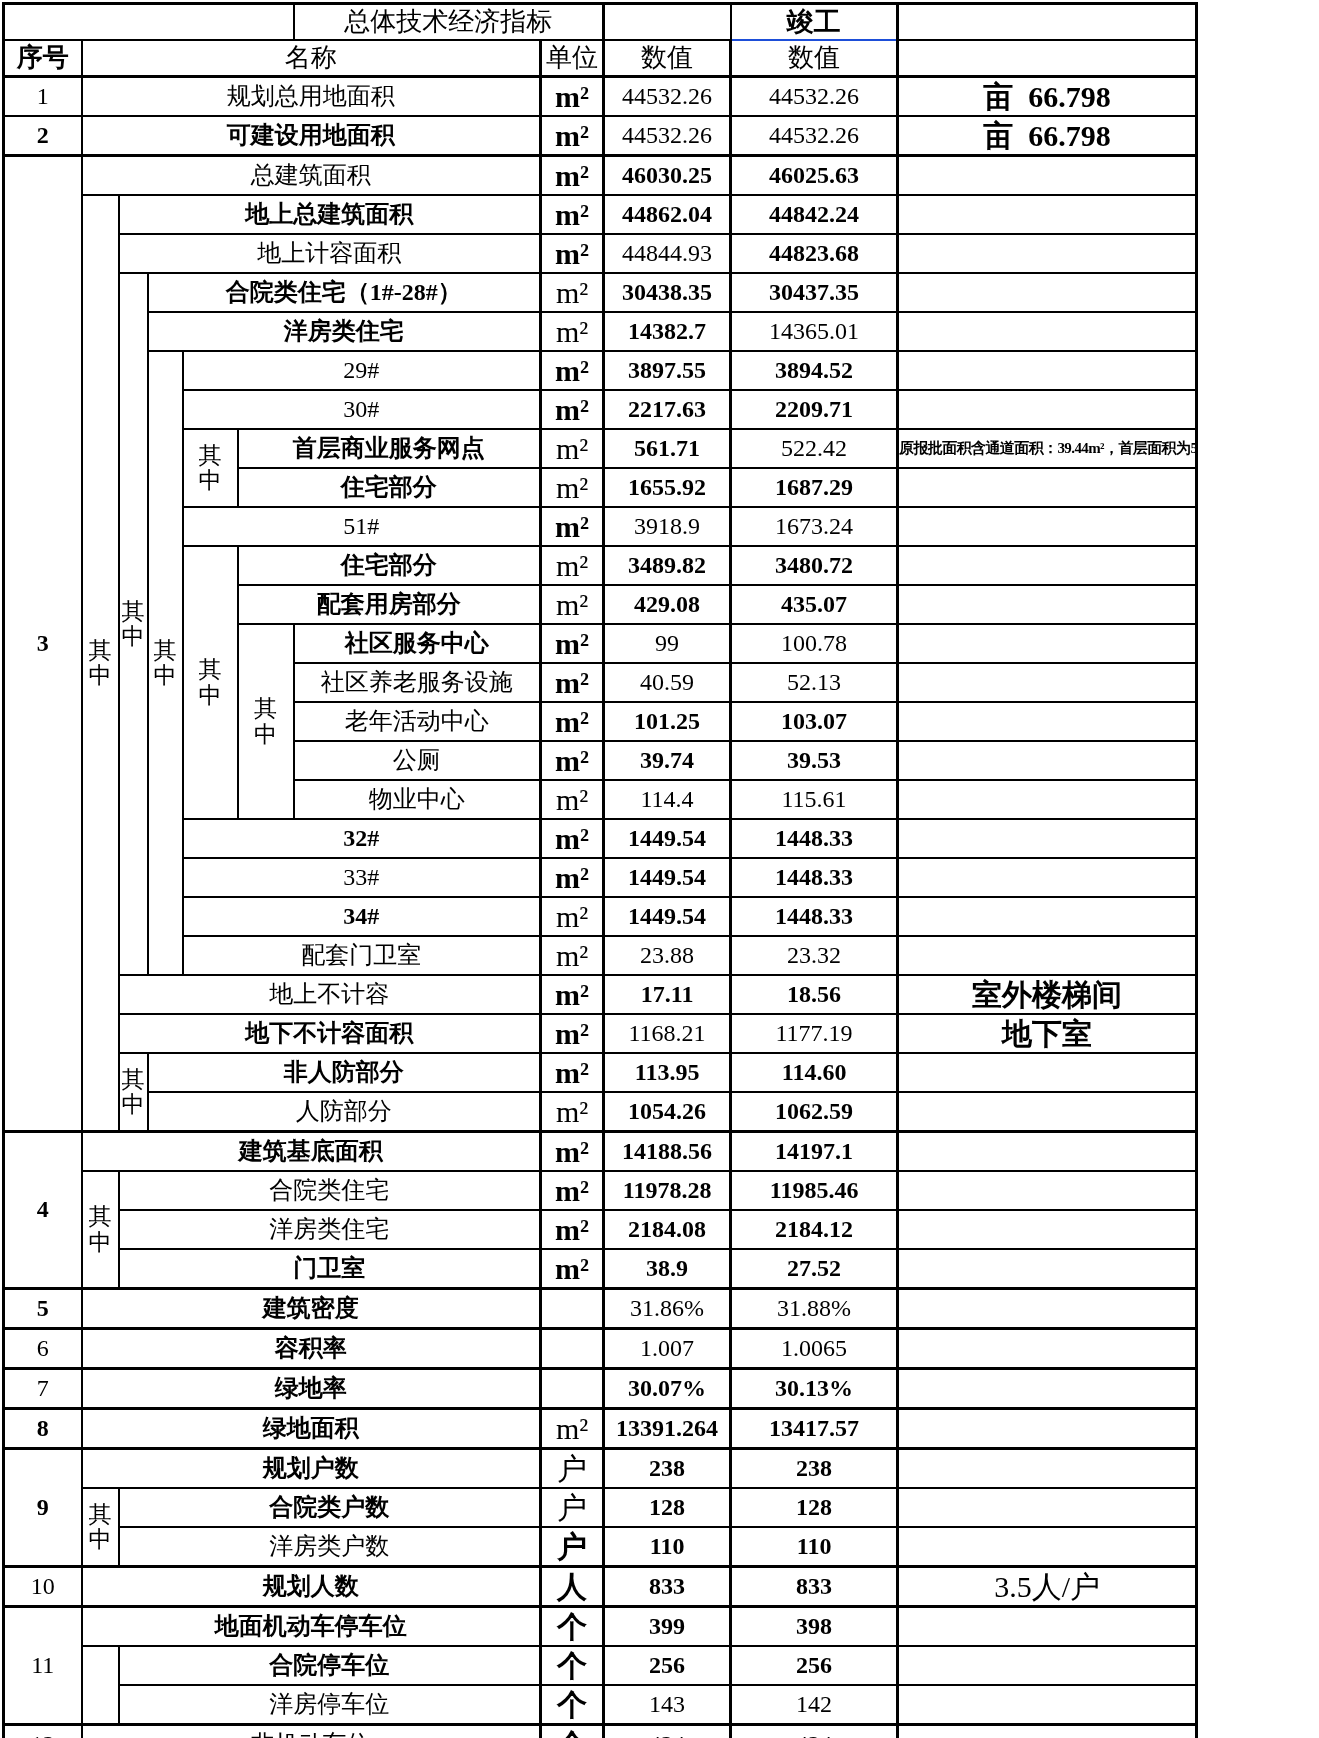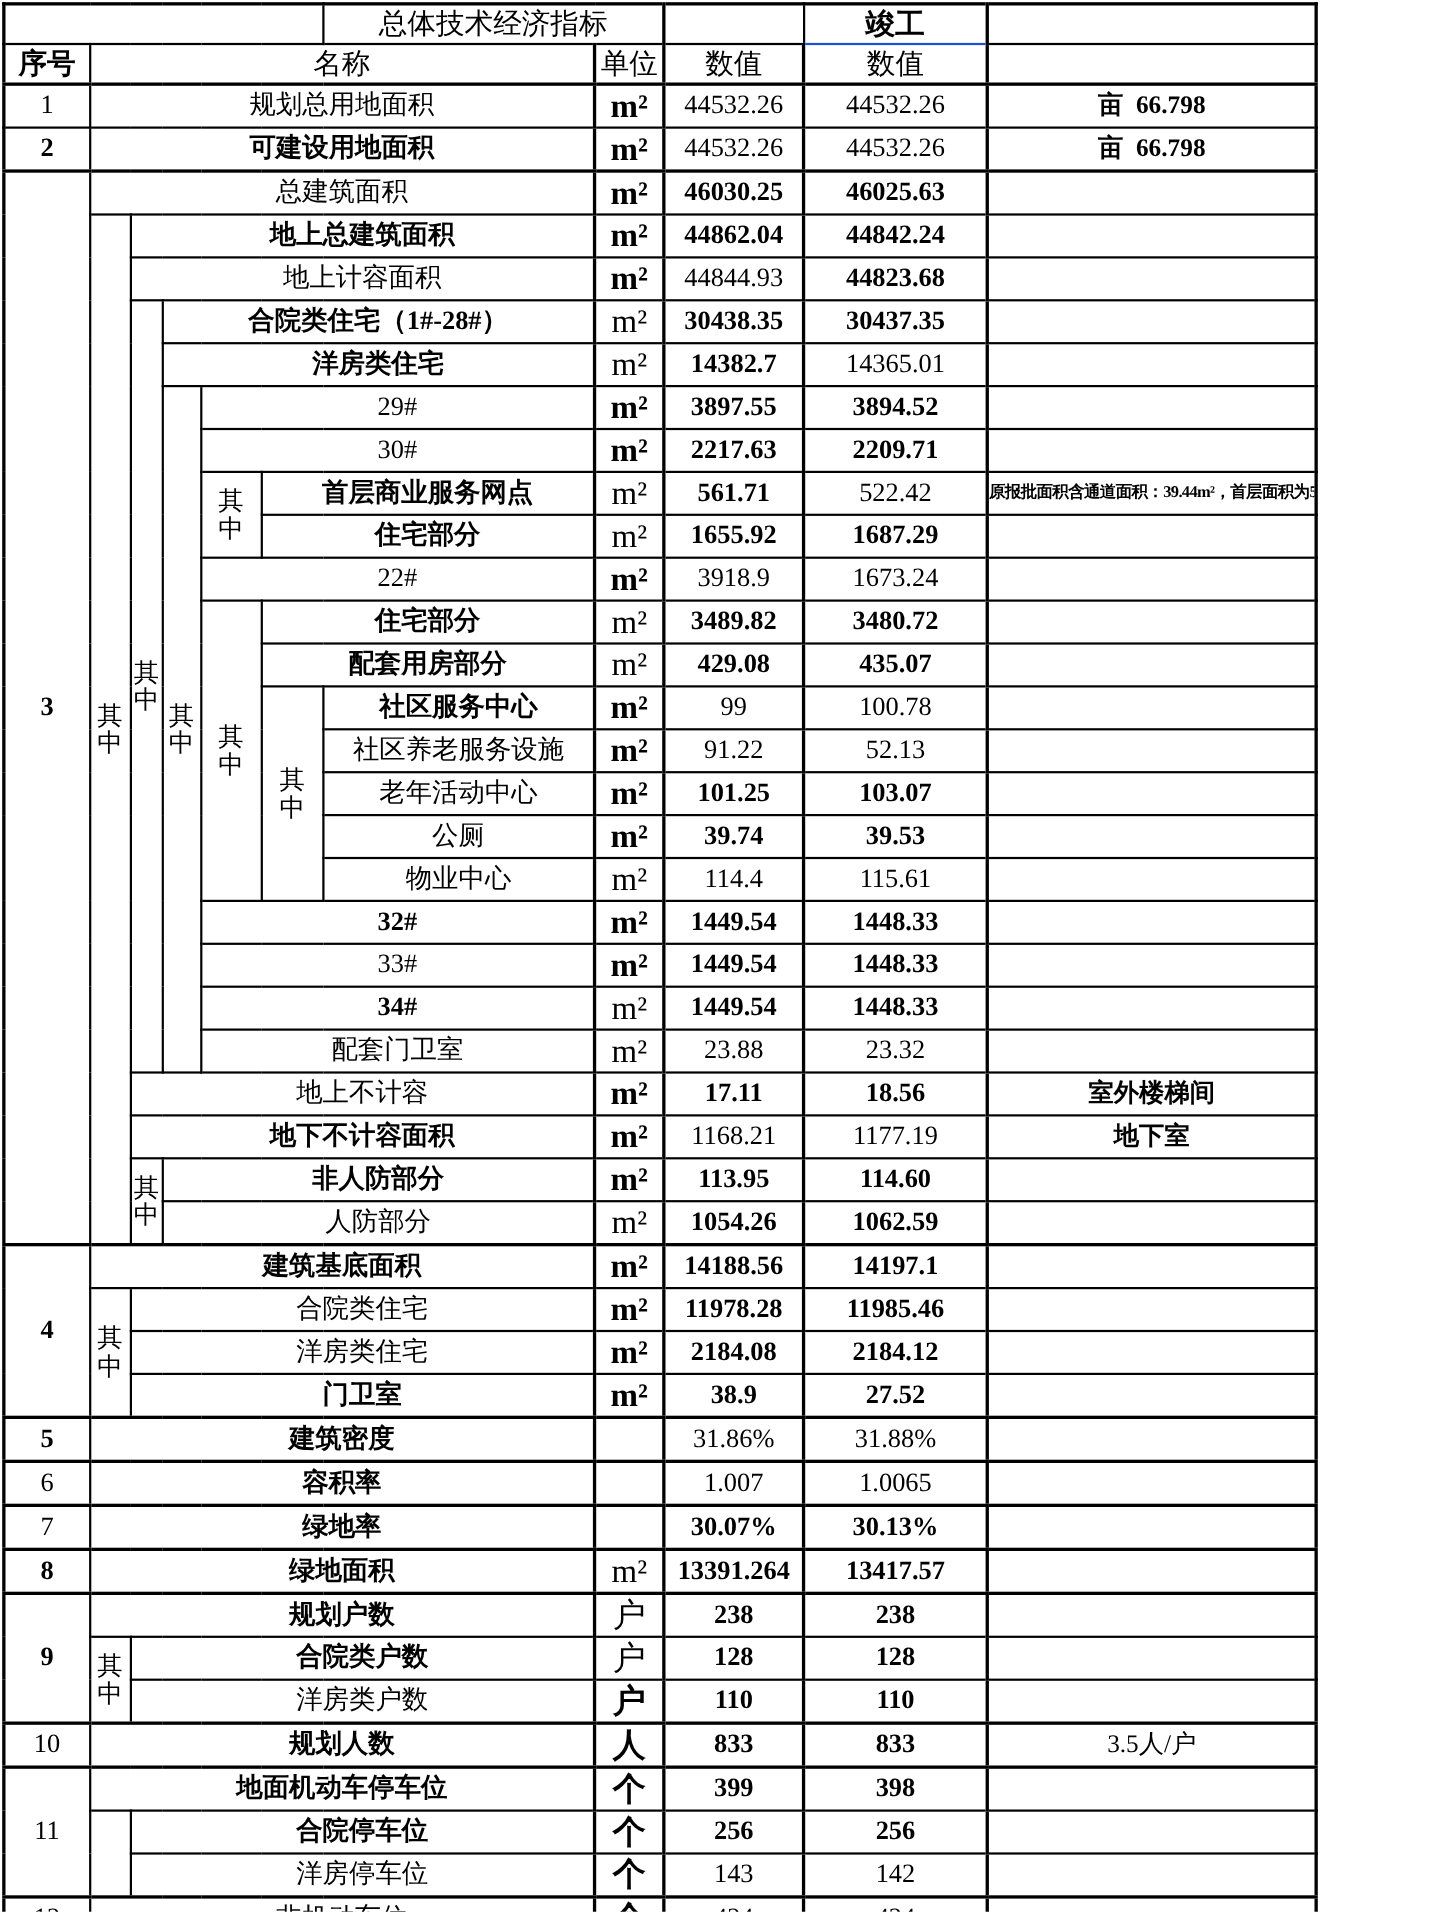--- a/index.html
+++ b/index.html
@@ -9,21 +9,21 @@
   td{border:2px solid #000;height:37px;padding:0;text-align:center;vertical-align:middle;
      font-size:24px;line-height:1.05;overflow:hidden;white-space:nowrap;}
   thead td{font-size:26px;height:34px;}
   .b{font-weight:bold;}
   .title-cell{font-size:26px;}
   .jg{font-weight:bold;font-size:27px;border:2px solid #1d4ed8;}
   .noT{border-top-color:transparent;}
   .zh div{font-size:23px;line-height:1.1;}
   .unit{font-size:30px;}
   .v3{border-left-width:3px;}
-  .rk{font-size:23px;white-space:pre;}
+  .rk{font-size:30px;white-space:pre;}
   .rk-sm{font-size:15px;letter-spacing:-0.6px;}
   .bb3{border-bottom-width:3px;}
   .hb3{border-bottom-width:3px;}
 </style>
 </head>
 <body>
 
 <div class="sheet">
   <table>
     <colgroup>
@@ -147,21 +147,21 @@
           <td class="rk v3 b rk-sm">原报批面积含通道面积：39.44m²，首层面积为561.86m²</td>
         </tr>
         <tr>
           <td colspan="2" class="b">住宅部分</td>
           <td class="unit v3">m²</td>
           <td class="v3 b">1655.92</td>
           <td class="v3 b">1687.29</td>
           <td class="rk v3"></td>
         </tr>
         <tr>
-          <td colspan="3">22#</td>
+          <td colspan="3">51#</td>
           <td class="unit v3 b">m²</td>
           <td class="v3">3918.9</td>
           <td class="v3">1673.24</td>
           <td class="rk v3"></td>
         </tr>
         <tr>
           <td rowspan="7" class="zh">
             <div>其</div>
             <div>中</div>
           </td>
@@ -185,21 +185,21 @@
           </td>
           <td colspan="1" class="b">社区服务中心</td>
           <td class="unit v3 b">m²</td>
           <td class="v3">99</td>
           <td class="v3">100.78</td>
           <td class="rk v3"></td>
         </tr>
         <tr>
           <td colspan="1">社区养老服务设施</td>
           <td class="unit v3 b">m²</td>
-          <td class="v3">91.22</td>
+          <td class="v3">40.59</td>
           <td class="v3">52.13</td>
           <td class="rk v3"></td>
         </tr>
         <tr>
           <td colspan="1">老年活动中心</td>
           <td class="unit v3 b">m²</td>
           <td class="v3 b">101.25</td>
           <td class="v3 b">103.07</td>
           <td class="rk v3"></td>
         </tr>

